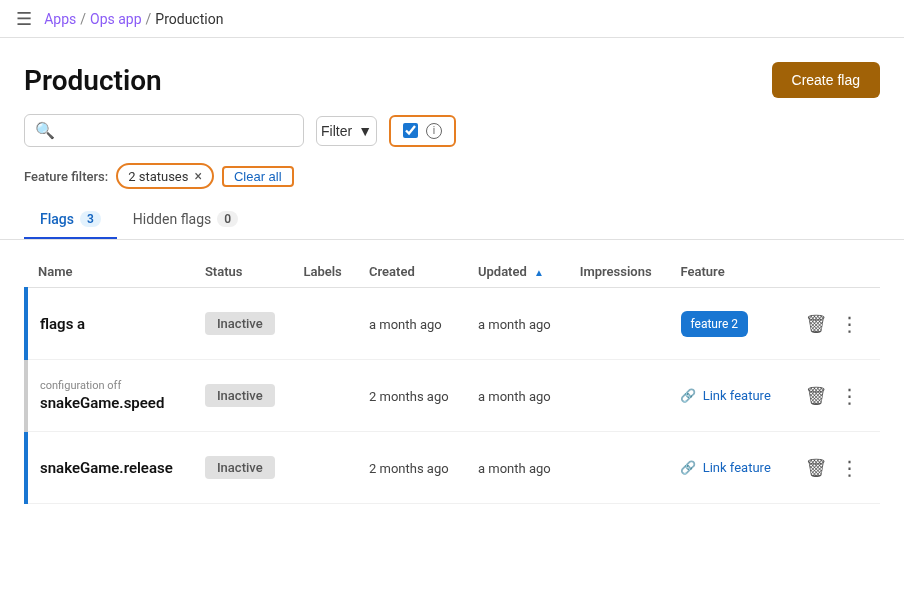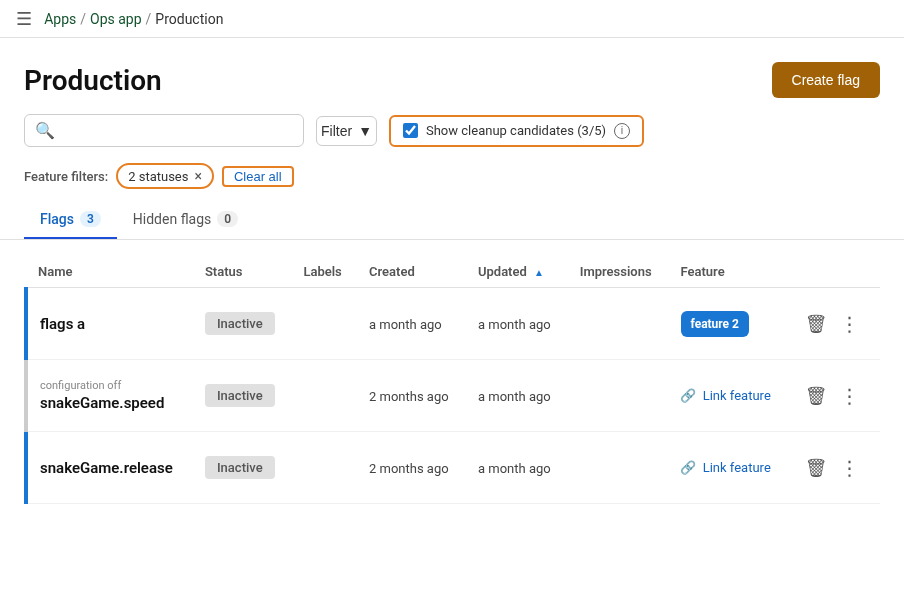--- a/index.html
+++ b/index.html
@@ -2,21 +2,21 @@
 <html><head>
   <meta charset="utf-8">
   <style>
     * { box-sizing: border-box; margin: 0; padding: 0; }
     body { font-family: -apple-system, BlinkMacSystemFont, 'Segoe UI', Roboto, sans-serif; font-size: 14px; color: #1a1a1a; background: #fff; }
 
     
     .top-nav { display: flex; align-items: center; padding: 8px 16px; border-bottom: 1px solid #e0e0e0; gap: 8px; }
     .hamburger-icon { color: #5a5a5a; cursor: pointer; font-size: 18px; margin-right: 4px; }
     .breadcrumb { display: flex; align-items: center; gap: 4px; font-size: 14px; }
-    .breadcrumb-link { color: #14532d; cursor: pointer; text-decoration: none; text-align: center; }
+    .breadcrumb-link { color: #8b5cf6; cursor: pointer; text-decoration: none; text-align: center; }
     .breadcrumb-sep { color: #888; }
     .breadcrumb-current { color: #333; }
 
     
     .page-header { display: flex; align-items: center; justify-content: space-between; padding: 24px 24px 16px 24px; }
     .page-title { font-size: 28px; font-weight: 600; color: #111; }
     .create-btn { background: #a16207; color: #fff; border: none; padding: 10px 20px; border-radius: 6px; font-size: 14px; font-weight: 500; cursor: pointer; }
 
     
     .search-filter-row { display: flex; align-items: center; gap: 12px; padding: 0 24px 12px 24px; }
@@ -56,21 +56,21 @@
     
     .accent-blue { border-left: 4px solid #1976d2; }
 
     .flag-name { font-weight: 600; font-size: 15px; color: #111; }
     .config-off { font-size: 11px; color: #888; margin-bottom: 2px; }
 
     
     .status-badge { background: #e0e0e0; color: #555; border-radius: 4px; padding: 4px 12px; font-size: 13px; font-weight: 500; display: inline-block; }
 
     
-    .feature-badge { background: #1976d2; color: #fff; border-radius: 6px; padding: 6px 10px; font-size: 12px; font-weight: 700; text-align: center; cursor: pointer; display: inline-block; }
+    .feature-badge { background: #1976d2; color: #fff; border-radius: 6px; padding: 6px 10px; font-size: 12px; font-weight: 400; text-align: center; cursor: pointer; display: inline-block; }
 
     
     .link-feature { display: flex; align-items: center; gap: 6px; color: #1565c0; font-size: 13px; cursor: pointer; text-decoration: none; }
 
     
     .row-actions { display: flex; align-items: center; gap: 4px; }
     .delete-btn { background: none; border: none; cursor: pointer; padding: 4px; color: #555; font-size: 18px; }
     .more-btn { background: none; border: none; cursor: pointer; padding: 4px; color: #555; font-size: 20px; }
 
     .time-text { font-size: 13px; color: #444; }
@@ -98,24 +98,20 @@
   <div class="search-box">
     <span class="search-icon">🔍</span>
     <input class="search-input" type="text" style="">
   </div>
   <button class="filter-btn">
     <span>Filter</span>
     <span>▼</span>
   </button>
   <div class="cleanup-checkbox-container">
     <input type="checkbox" class="cleanup-checkbox" checked="" style="">
-    <label class="cleanup-label">
-      <span>Show cleanup candidates</span>
-      <span>(3/5)</span>
-    </label>
     <div class="info-icon">i</div>
   </div>
 </div>
 
 <div class="active-filters-row">
   <span class="active-filters-label">Feature filters:</span>
   <div class="filter-chip">
     <span>2 statuses</span>
     <span class="chip-x">×</span>
   </div>

